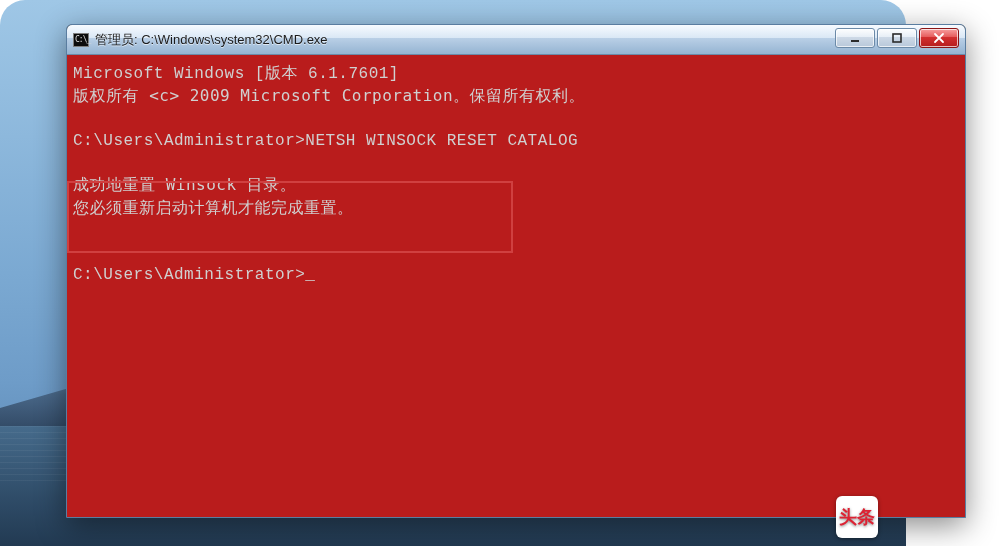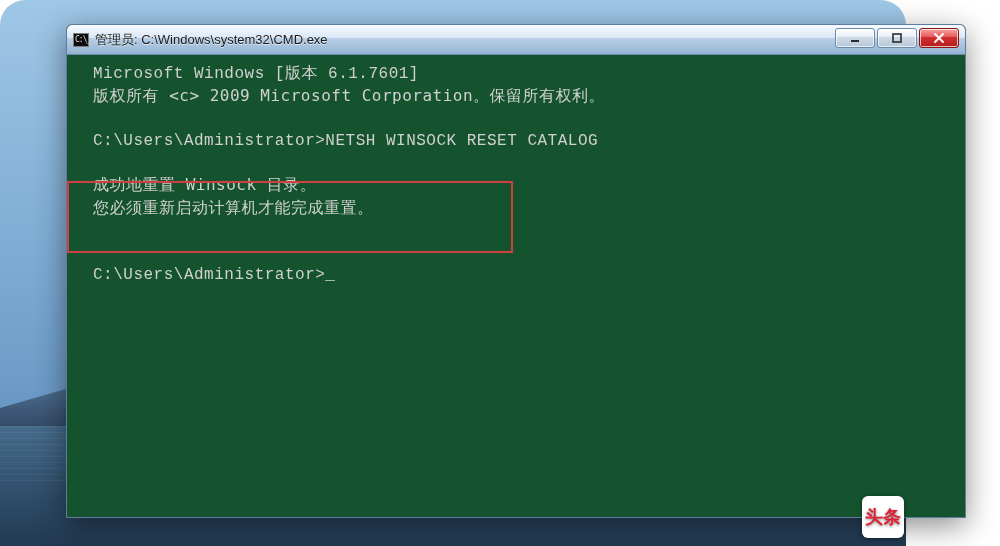--- a/index.html
+++ b/index.html
@@ -69,39 +69,39 @@
     display:flex; align-items:center; justify-content:center;
     box-shadow: 0 0 0 1px rgba(255,255,255,0.7) inset;
   }
   .win-btn.close {
     background: linear-gradient(180deg, #f7a0a0 0%, #e55a5a 45%, #d22f2f 46%, #b51d1d 100%);
     border-color: #8a1515;
   }
   .win-btn svg { display:block; }
   .terminal {
     position: absolute; left:0; right:0; top:30px; bottom:0;
-    background: #14532d;
+    background: #b91c1c;
     color: #d0d0d0;
     font-family: "Consolas", "NSimSun", "SimSun", "Courier New", monospace;
     font-size: 16px;
     line-height: 22px;
-    padding: 8px 10px 10px 26px;
+    padding: 8px 10px 10px 6px;
     white-space: pre;
     letter-spacing: 0.5px;
   }
   .terminal .cjk { font-family: "NSimSun","SimSun","Microsoft YaHei", monospace; }
   .highlight-box {
     position: absolute;
     border: 2px solid #d04040;
     left: 0px; top: 126px;
     width: 446px; height: 72px;
     pointer-events: none;
   }
   .watermark {
-    position: absolute; right: 2px; bottom: 8px;
+    position: absolute; right: 28px; bottom: 8px;
     display: flex; align-items: center; gap: 8px;
     color: #fff;
     text-shadow: 0 1px 3px rgba(0,0,0,0.5);
   }
   .watermark .logo {
     width: 42px; height: 42px;
     background: #fff; color:#d23; border-radius:6px;
     display:flex; align-items:center; justify-content:center;
     font-weight:700; font-size:18px; line-height:1;
     box-shadow: 0 1px 4px rgba(0,0,0,0.4);

